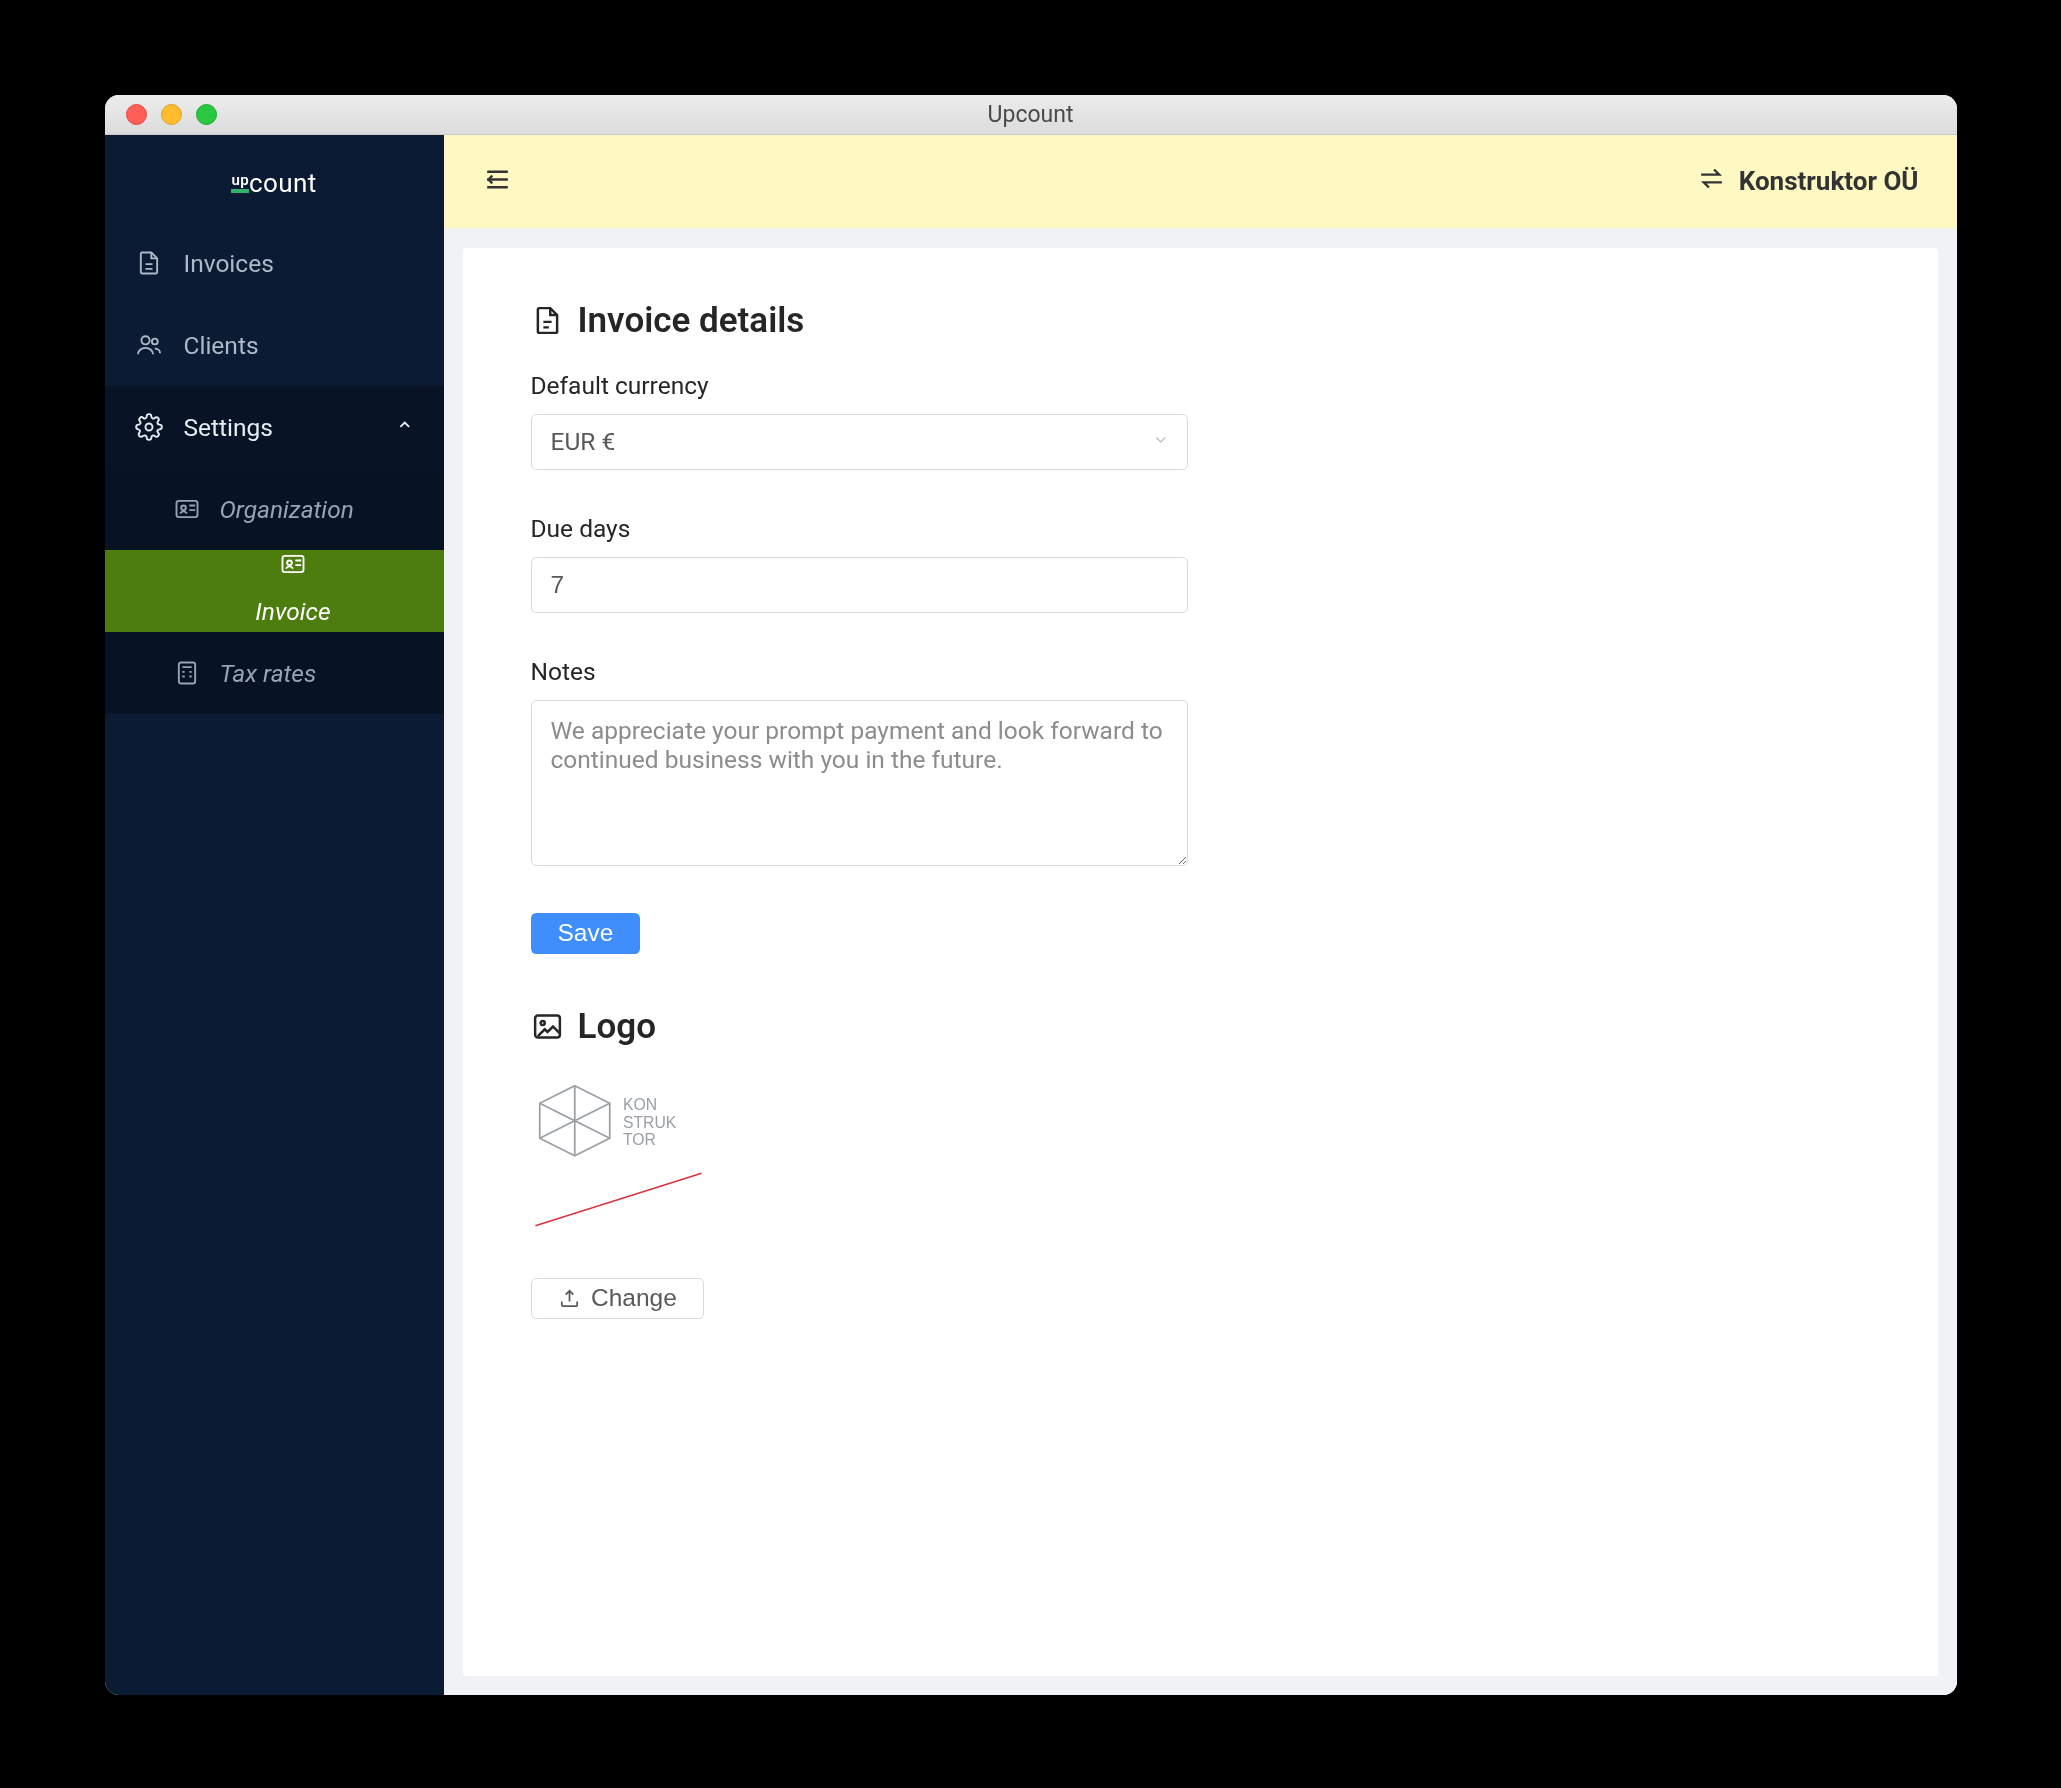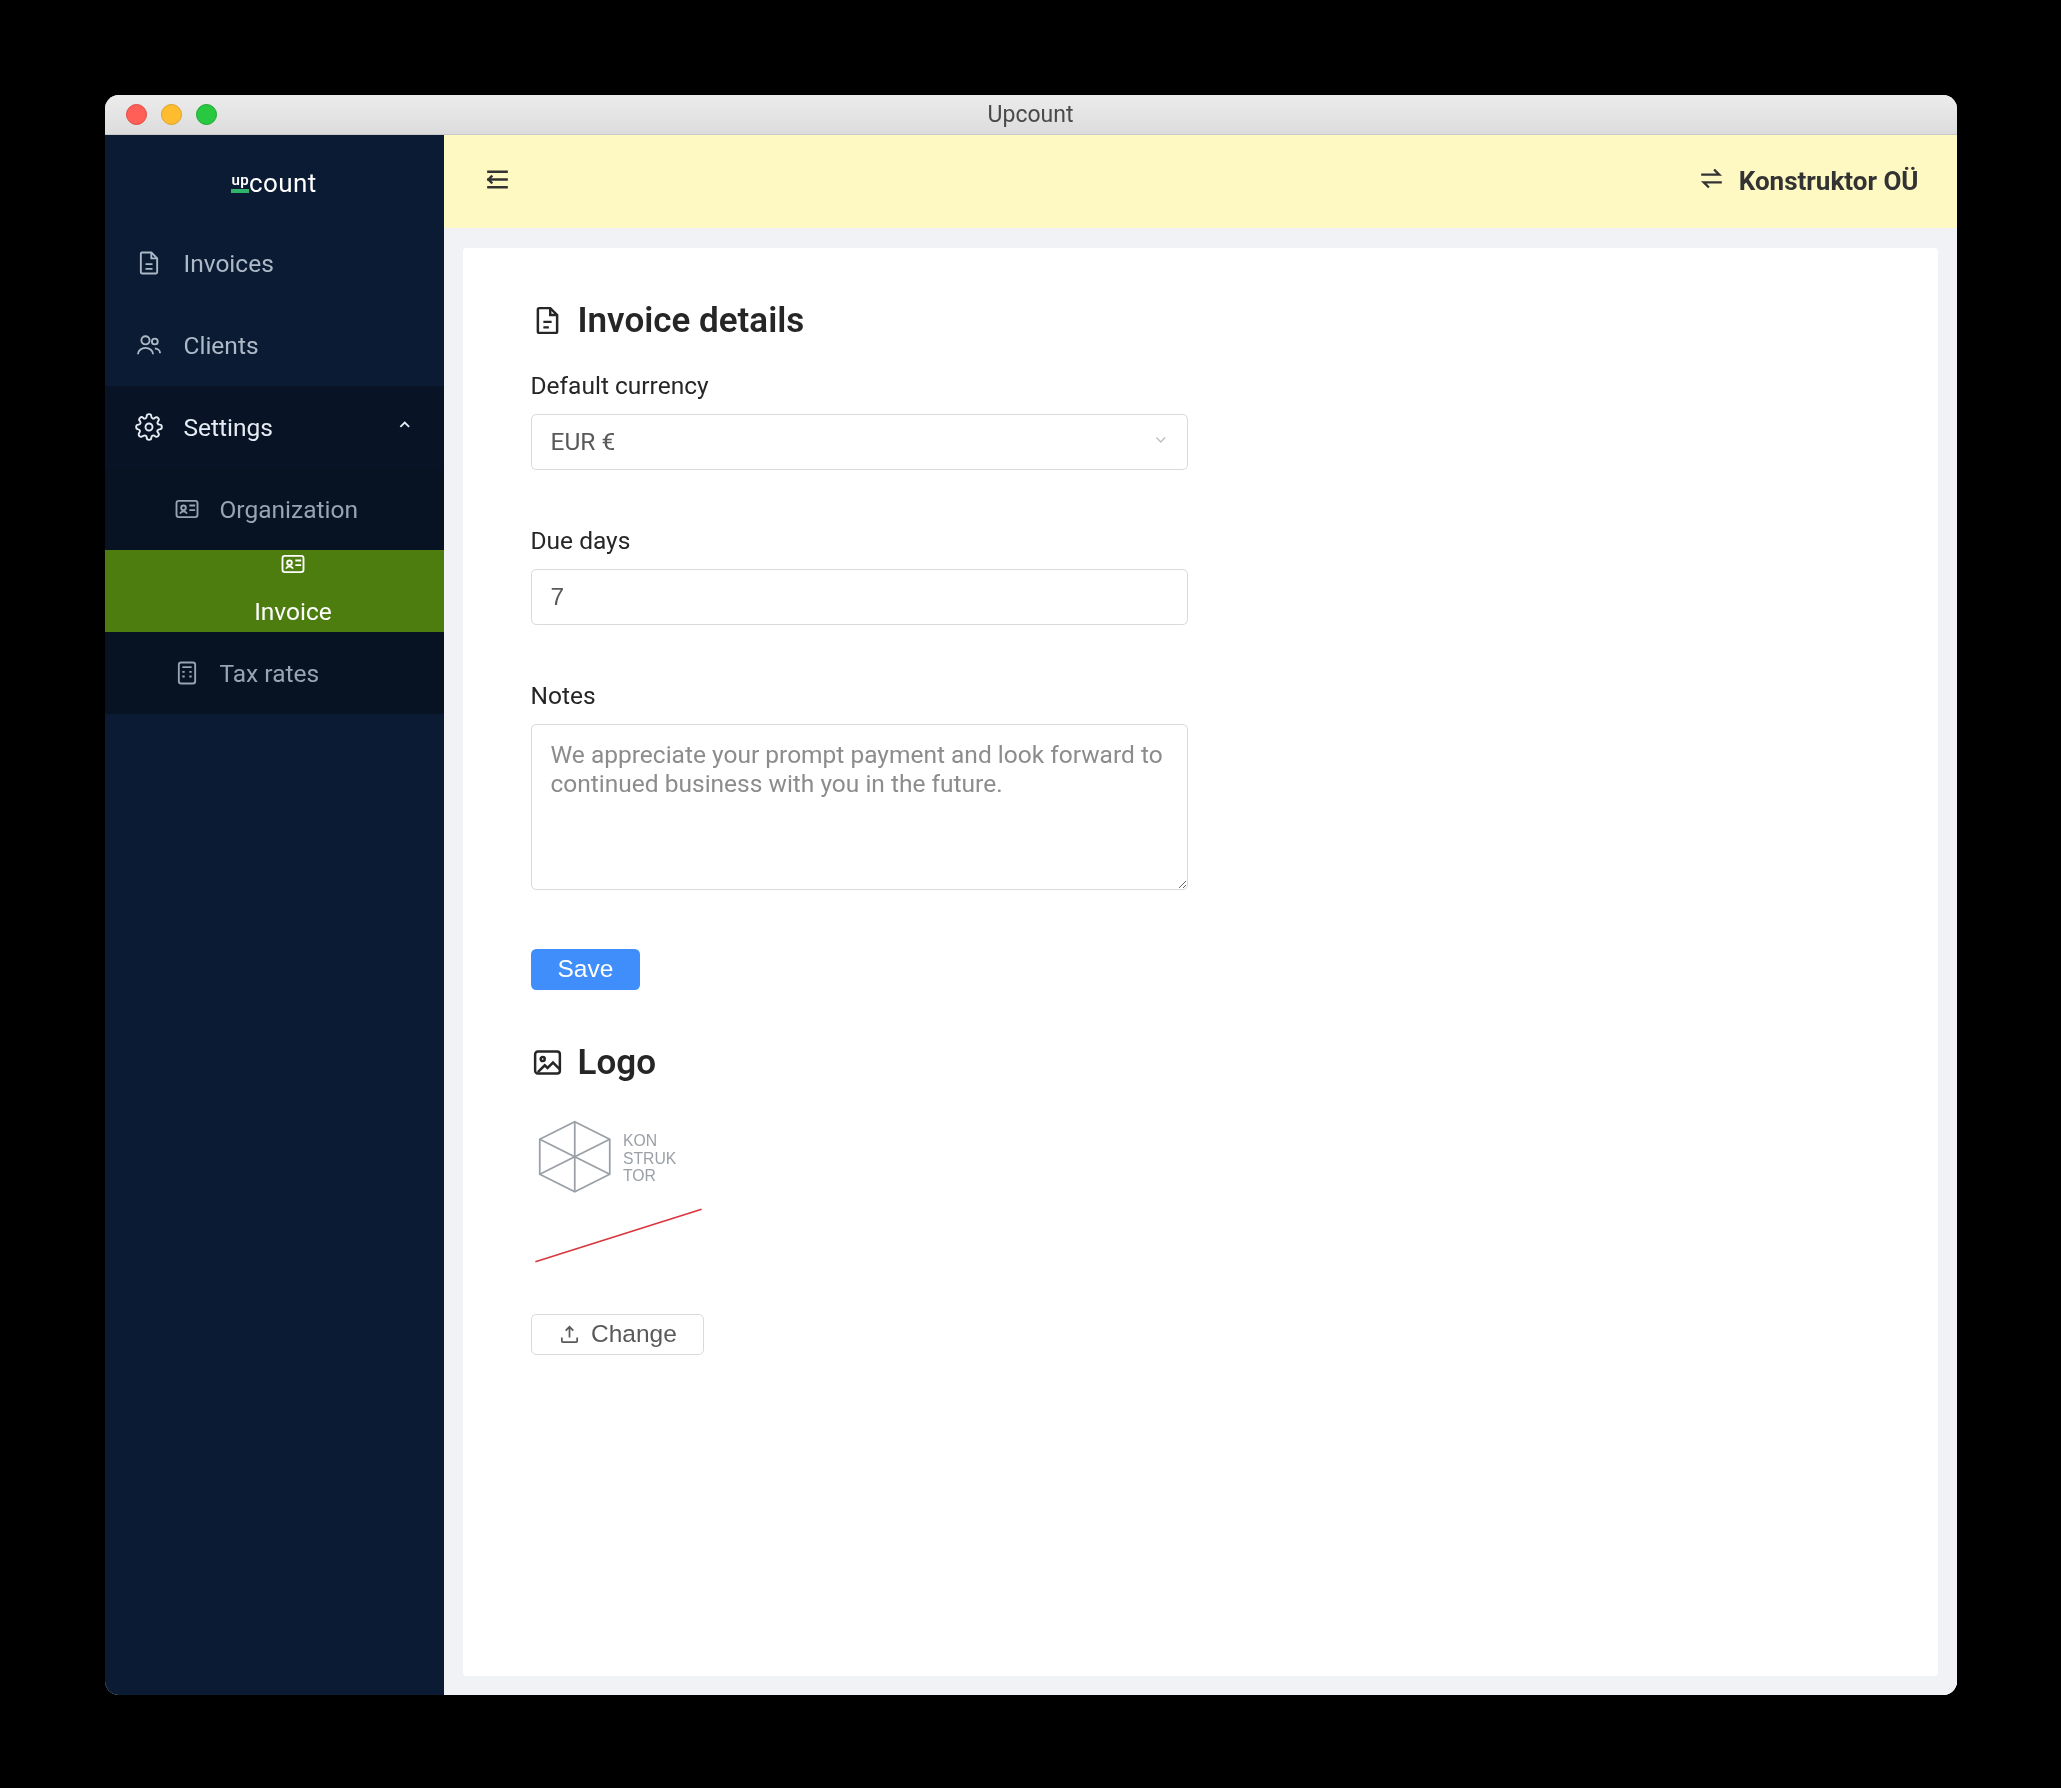--- a/index.html
+++ b/index.html
@@ -58,36 +58,36 @@
     padding: 0 30px; height: 82px;
     font-size: 24.5px; cursor: pointer;
     color: #aeb9c8;
   }
   .nav-item .chev { margin-left: auto; font-size: 17.5px;}
   .nav-item.expanded { background:#081425; color:#e6ecf4; }
   .subnav { background: #071223; }
   .sub-item {
     display: flex; align-items: center; gap: 19px;
     padding: 0 30px 0 68px; height: 82px;
-    font-size: 24.5px; cursor: pointer; color:#98a3b3;
+    font-size: 24.5px; cursor: pointer; color:#98a3b3;font-style:italic;
   }
   .sub-item.active { background: #4d7c0f; color: #fff; flex-direction: column; }
   .icon { width: 28px; height: 28px; display:inline-flex; align-items:center; justify-content:center; flex:0 0 28px;}
   .icon svg { width: 100%; height: 100%; }
   .main { flex:1; display:flex; flex-direction:column; min-width:0; background:#fff;}
   .topbar {
     height: 94px; background:#fef9c3; display:flex; align-items:center;
     padding: 0 38px; border-bottom:0.9px solid #f0f0f0;font-weight:bold;
   }
   .topbar .org { margin-left:auto; display:flex; align-items:center; gap:12.2px; font-size:26px; color:#333;}
   .content-wrap { flex:1; overflow:auto; background:#f0f2f5; padding:19px;}
   .card { background:#fff; border-radius:3.5px; padding:52px 68px 61px; min-height:100%;}
   h2 { display:flex; align-items:center; gap:14px; font-size:35px; font-weight:600; color:#262626; margin-bottom:30px;}
   h2 .hicon { width:33px; height:33px; }
-  .field { margin-bottom:56px; max-width:657px;}
+  .field { margin-bottom:44px; max-width:657px;}
   .label { font-size:24.5px; color:#262626; margin-bottom:14px; display:block;}
   .control {
     width:100%; height:56px; border:0.9px solid #d9d9d9; border-radius:5.2px;
     padding:0 19px; font-size:24.5px; color:#595959; background:#fff;
     display:flex; align-items:center; position:relative;
   }
   .control input, .control select { border:none; outline:none; width:100%; font-size:24.5px; color:#595959; background:transparent;}
   .select-caret { position:absolute; right:17.5px; color:#bfbfbf; font-size:17.5px;}
   textarea.control-area {
     width:100%; height:166px; border:0.9px solid #d9d9d9; border-radius:5.2px;

